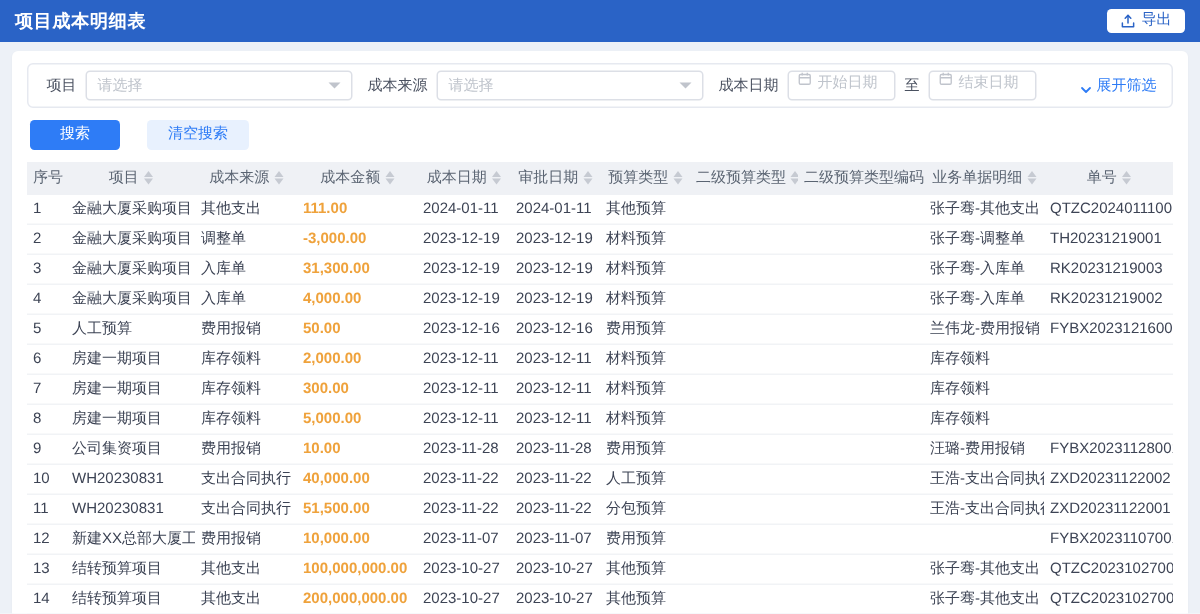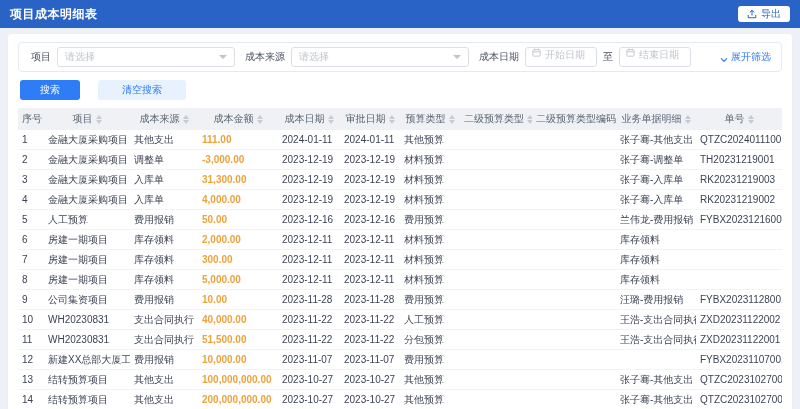--- a/index.html
+++ b/index.html
@@ -28,21 +28,21 @@
   .date{display:flex;align-items:flex-start;gap:4px;border:1px solid #dcdfe6;border-radius:3px;
     height:20px;padding:0 6px;color:#bfc4cc;width:72px;background:#fff;cursor:text}
   .to-sep{color:#4a5160}
   .expand{margin-left:auto;color:#2e7cf6;display:flex;align-items:flex-end;gap:3px;
     cursor:pointer;white-space:nowrap;font-size:10px;margin-right:2px}
   
   .btn-row{display:flex;align-items:center;margin:8px 0 8px 2px;gap:18px}
   .btn-primary{background:#2e7cf6;color:#fff;border:none;border-radius:3px;
     font-size:10px;padding:5px 20px;cursor:pointer;line-height:1}
   .btn-light{background:#e8f1fe;color:#2e7cf6;border:none;border-radius:3px;
-    font-size:10px;padding:5px 24px;cursor:pointer;line-height:1}
+    font-size:10px;padding:5px 14px;cursor:pointer;line-height:1}
   
   table{width:100%;border-collapse:collapse;table-layout:fixed;font-size:10px}
   thead th{background:#eff1f5;color:#5a6472;font-weight:normal;text-align:center;
     padding:5px 4px;white-space:nowrap;overflow:hidden;line-height:1.2}
   tbody td{padding:3px 4px;border-bottom:1px solid #f1f3f6;color:#3c4354;
     white-space:nowrap;overflow:hidden;line-height:1.3}
   td.amount{color:#efa23b;font-weight:bold}
   .sort{display:inline-flex;flex-direction:column;margin-left:3px;vertical-align:middle;
     cursor:pointer;row-gap:1px}
   .sort i{display:block;width:0;height:0;border-left:3px solid transparent;

